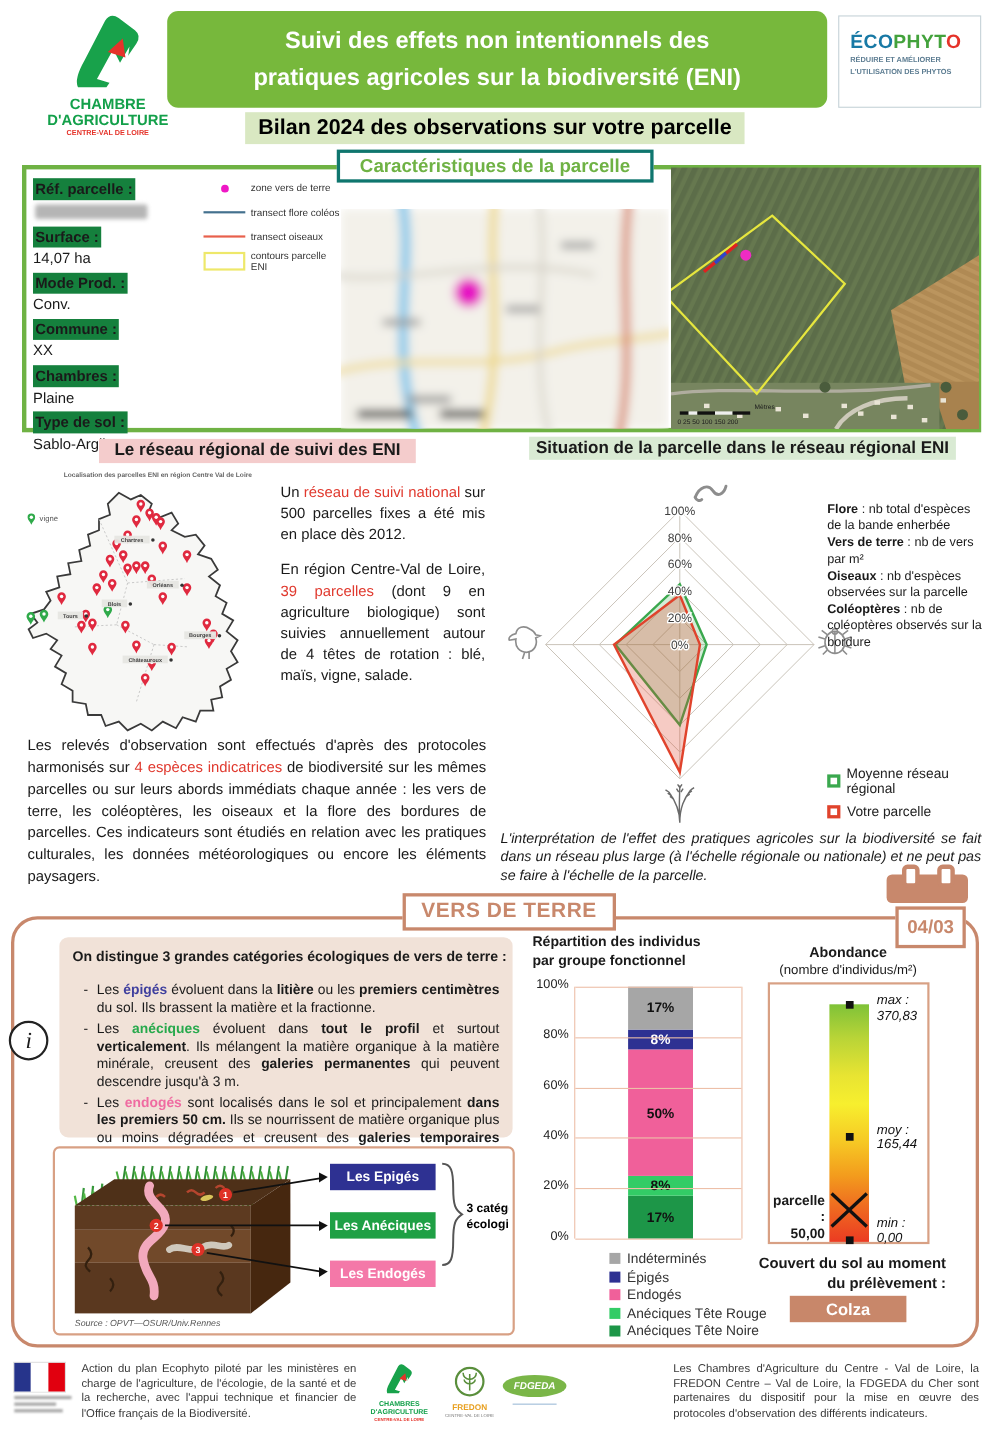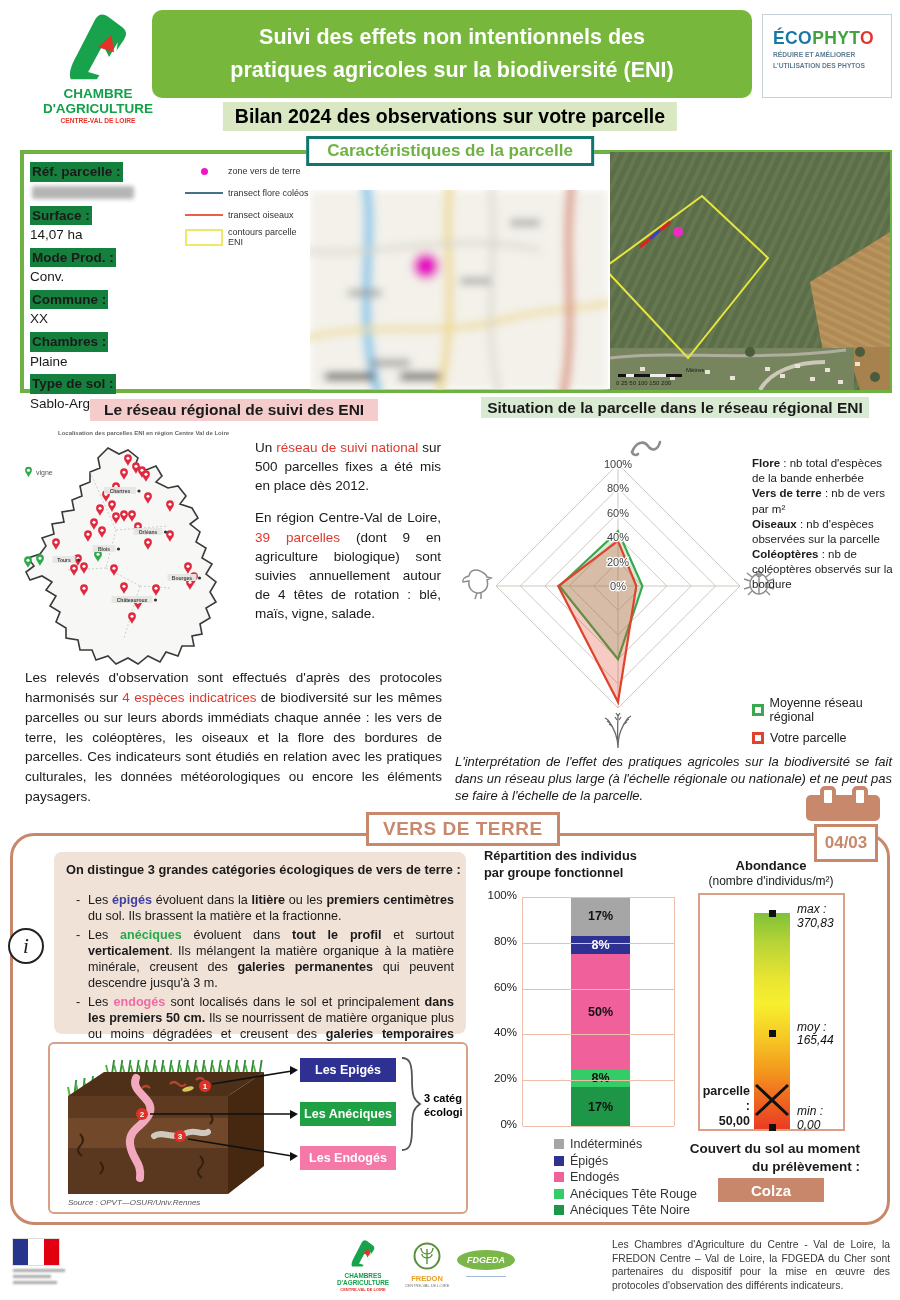--- a/index.html
+++ b/index.html
@@ -764,20 +764,21 @@
   <div class="abs rf">
     <div class="rf-flag">
       <div style="background:#26348b"></div>
         <div style="background:#fff"></div>
         <div style="background:#e1000f"></div>
     </div>
     <div class="ln"></div>
       <div class="ln" style="width:38px"></div>
       <div class="ln" style="width:44px"></div>
   </div>
+  <div class="abs foot-left">Action du plan Ecophyto piloté par les ministères en charge de l'agriculture, de l'écologie, de la santé et de la recherche, avec l'appui technique et financier de l'Office français de la Biodiversité.</div>
 
   <div class="abs chambres-mini">
     <svg width="30" height="30" viewBox="0 0 60 58">
       <path d="M8,56 Q5,50 13,36 L28,7 Q32,1 38,5 L50,14 Q55,18 51,24 L29,56 Z" fill="#18a24b"></path>
       <path d="M22,50 L34,28 L39,38 L46,26 L42,56" fill="#fff"></path>
       <path d="M30,30 L41,20 L43,34 Z" fill="#e5332a"></path>
     </svg>
     <div class="cm-l1">CHAMBRES</div>
     <div class="cm-l1">D'AGRICULTURE</div>
     <div class="cm-l2">CENTRE-VAL DE LOIRE</div>

